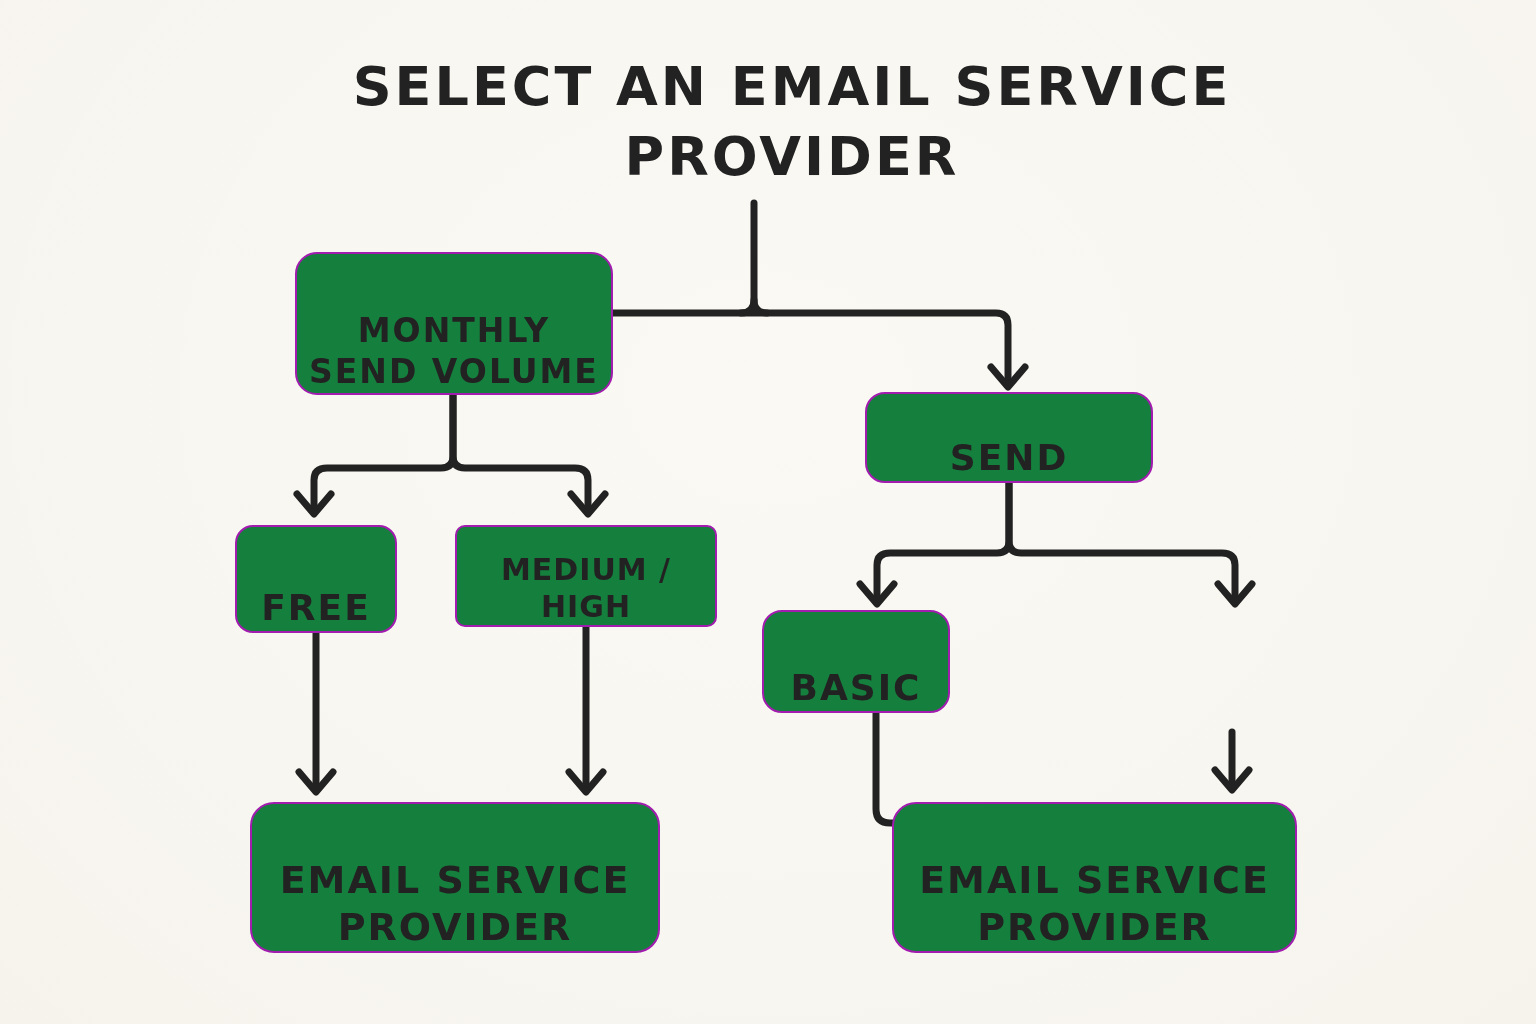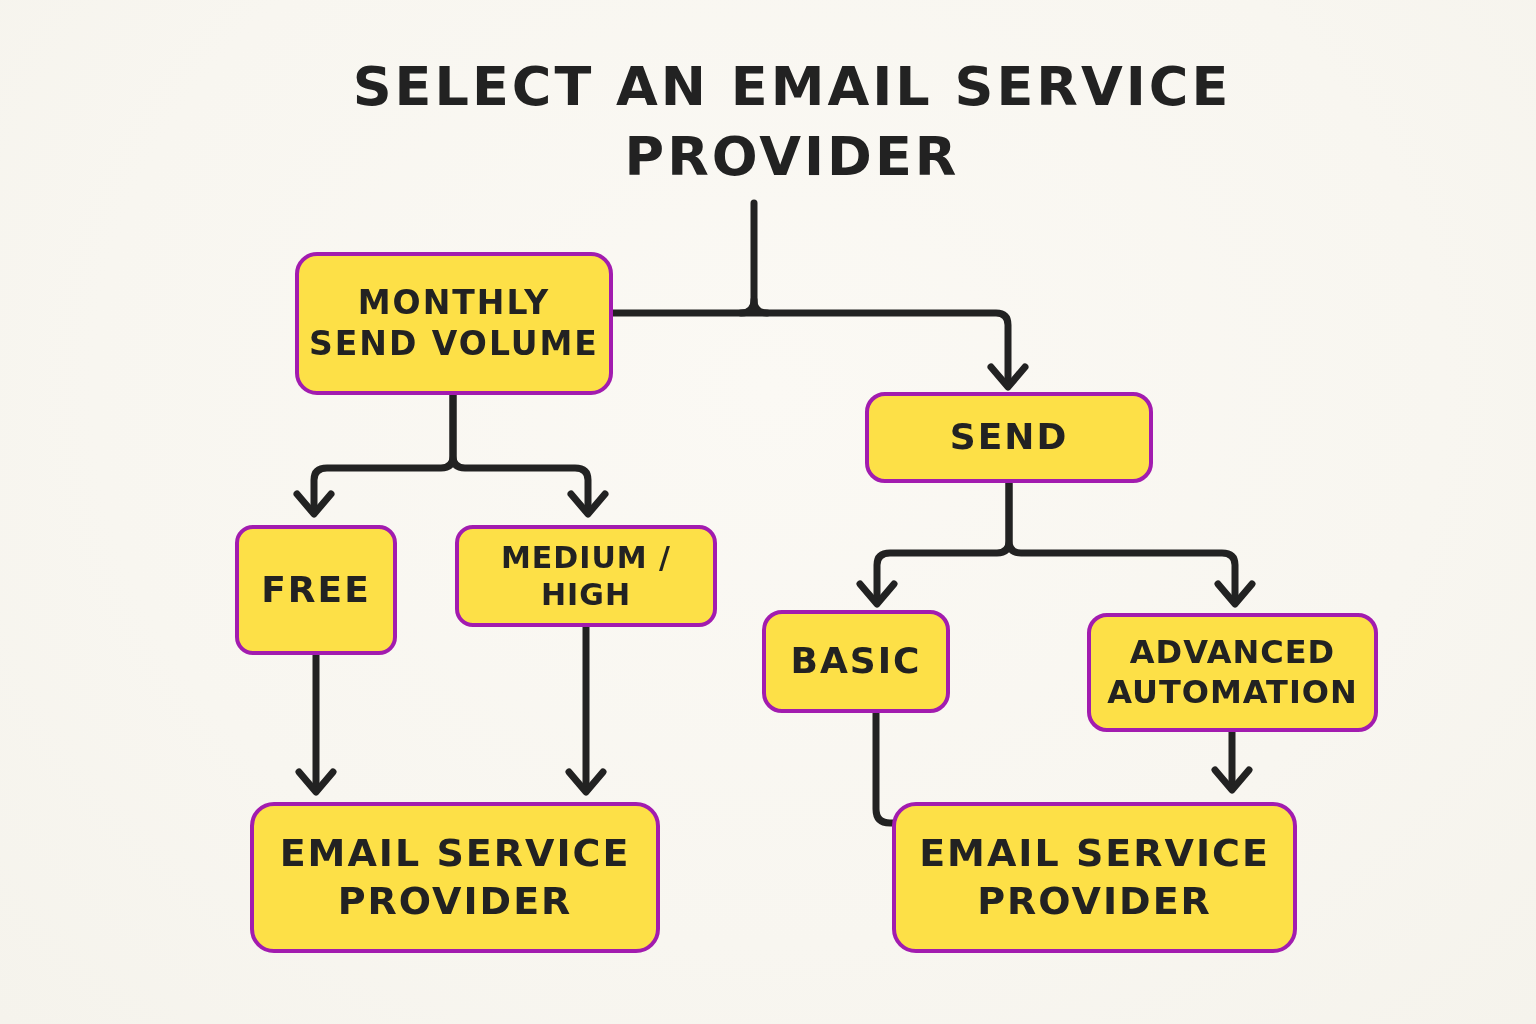--- a/index.html
+++ b/index.html
@@ -7,31 +7,31 @@
     width:1536px;height:1024px;position:relative;overflow:hidden;
     background:radial-gradient(ellipse at 50% 38%, #fbf9f4 0%, #f8f6f0 62%, #f5f3ec 100%);
     font-family:"DejaVu Sans","Liberation Sans",sans-serif;
     color:#222;
   }
   .stage{position:absolute;inset:0;}
   svg.wires{position:absolute;left:0;top:0;z-index:1;}
   svg.wires path{stroke:#222;stroke-width:7;fill:none;stroke-linecap:round;stroke-linejoin:round;}
   .node{
     position:absolute;z-index:2;box-sizing:border-box;
-    background:#fde047;border:4px solid #a21caf;border-radius:22px;
-    display:flex;align-items:center;justify-content:center;
+    background:#15803d;border:2px solid #a21caf;border-radius:22px;
+    display:flex;align-items:flex-end;justify-content:center;
     text-align:center;font-weight:bold;white-space:pre-line;
     letter-spacing:2px;line-height:1.24;
   }
   .node span{display:block;}
   
   .n-monthly {left:295px; top:252px; width:318px; height:143px; font-size:33px;}
   .n-paid    {left:865px; top:392px; width:288px; height:91px;  font-size:36px; border-radius:20px;}
-  .n-free    {left:235px; top:525px; width:162px; height:130px; font-size:36px; border-radius:18px;}
-  .n-medium  {left:455px; top:525px; width:262px; height:102px; font-size:30px; letter-spacing:1px; border-radius:18px;}
+  .n-free    {left:235px; top:525px; width:162px; height:108px; font-size:36px; border-radius:18px;}
+  .n-medium  {left:455px; top:525px; width:262px; height:102px; font-size:30px; letter-spacing:1px; border-radius:10px;}
   .n-basic   {left:762px; top:610px; width:188px; height:103px; font-size:36px; border-radius:20px;}
   .n-advauto {left:1087px;top:613px; width:291px; height:119px; font-size:32px; letter-spacing:1px; border-radius:20px;}
   .n-esp-l   {left:250px; top:802px; width:410px; height:151px; font-size:38px; border-radius:24px;}
   .n-esp-r   {left:892px; top:802px; width:405px; height:151px; font-size:38px; border-radius:24px;}
   
   .title{
     position:absolute;left:0;right:0;top:52px;z-index:2;
     text-align:center;font-weight:bold;font-size:54px;line-height:70px;
     letter-spacing:3px;color:#222;padding-left:48px;
   }
@@ -110,24 +110,20 @@
   </div>
 
   <div class="node n-medium">
     <span>MEDIUM / HIGH</span>
   </div>
 
   <div class="node n-basic">
     <span>BASIC</span>
   </div>
 
-  <div class="node n-advauto">
-    <span>ADVANCED
-AUTOMATION</span>
-  </div>
 
   <div class="node n-esp-l">
     <span>EMAIL SERVICE
 PROVIDER</span>
   </div>
 
   <div class="node n-esp-r">
     <span>EMAIL SERVICE
 PROVIDER</span>
   </div>

